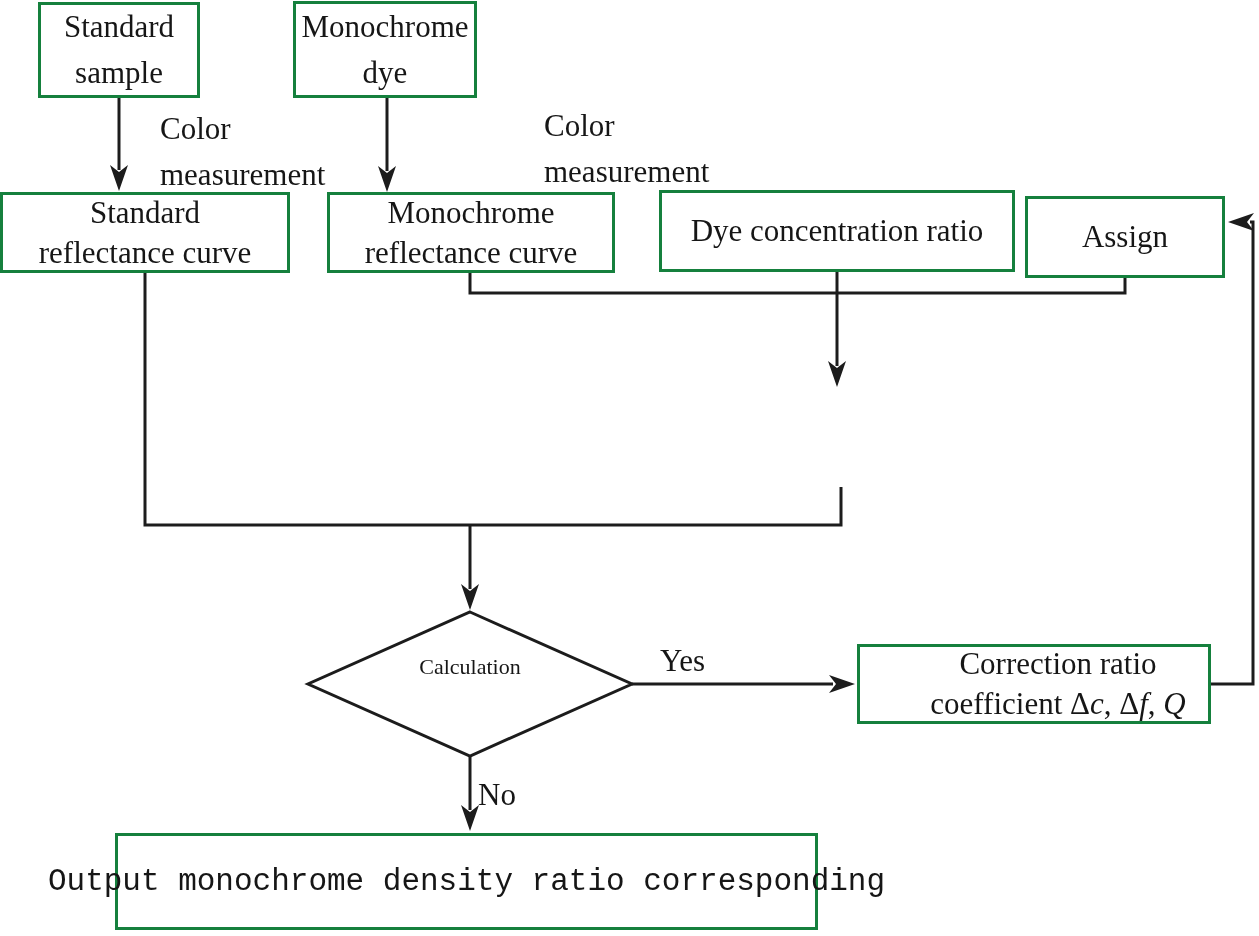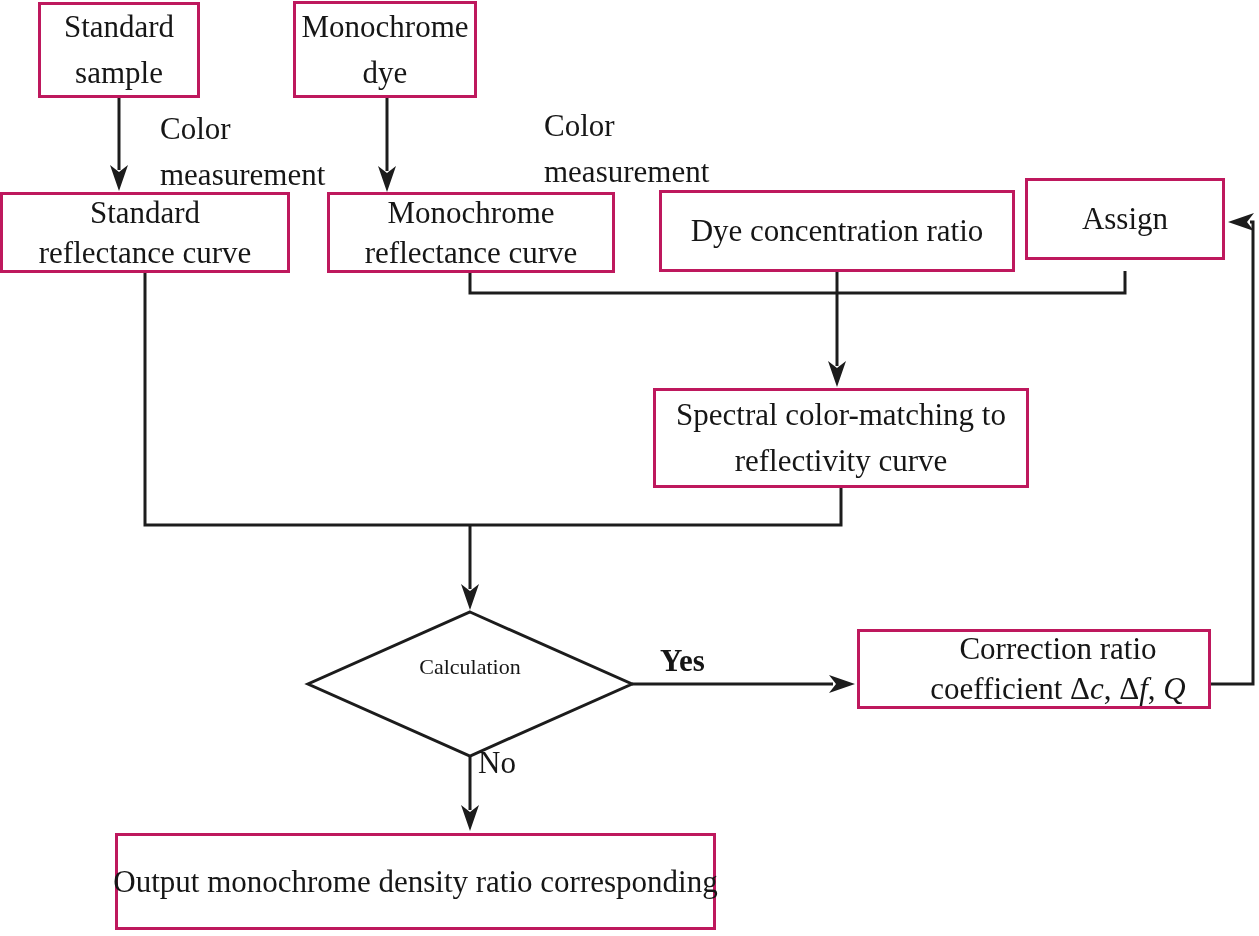--- a/index.html
+++ b/index.html
@@ -5,21 +5,21 @@
   html,body{margin:0;padding:0;background:#ffffff;}
   .stage{
     position:relative;width:1259px;height:936px;background:#ffffff;
     font-family:"Liberation Serif", serif;color:#161616;overflow:hidden;
   }
   .stage svg{position:absolute;left:0;top:0;}
   .ln{fill:none;stroke:#1c1c1c;stroke-width:3;}
   .ah{fill:#1c1c1c;stroke:none;}
   .dshape{fill:#ffffff;stroke:#1c1c1c;stroke-width:3;}
   .node{
-    position:absolute;background:#ffffff;border:3px solid #be185d;box-sizing:border-box;
+    position:absolute;background:#ffffff;border:3px solid #15803d;box-sizing:border-box;
     display:flex;flex-direction:column;justify-content:center;align-items:center;
     text-align:center;font-size:31px;line-height:40px;white-space:nowrap;
   }
   .node.tall{line-height:46px;}
   .node.mid{line-height:45px;}
   .label{position:absolute;text-align:left;font-size:31px;line-height:46px;white-space:nowrap;}
   .dtext{position:absolute;left:350px;top:646px;width:240px;text-align:center;
     font-size:22px;line-height:42px;white-space:nowrap;}
   .iv{font-style:italic;}
 </style>
@@ -75,53 +75,49 @@
 
   <div class="node" style="left:327px;top:192px;width:288px;height:81px;">
     <div><span>Monochrome</span></div>
     <div><span>reflectance curve</span></div>
   </div>
 
   <div class="node" style="left:659px;top:190px;width:356px;height:82px;">
     <div><span>Dye concentration ratio</span></div>
   </div>
 
-  <div class="node" style="left:1025px;top:178px;width:200px;height:82px;">
+  <div class="node" style="left:1025px;top:196px;width:200px;height:82px;">
     <div><span>Assign</span></div>
   </div>
 
-  <div class="node tall" style="left:653px;top:388px;width:376px;height:100px;">
-    <div><span>Spectral color-matching to</span></div>
-    <div><span>reflectivity curve</span></div>
-  </div>
 
-  <div class="node" style="left:857px;top:629px;width:354px;height:80px;padding-left:48px;">
+  <div class="node" style="left:857px;top:644px;width:354px;height:80px;padding-left:48px;">
     <div><span>Correction ratio</span></div>
     <div><span>coefficient Δ</span><span class="iv">c</span><span>, Δ</span><span class="iv">f</span><span>, </span><span class="iv">Q</span></div>
   </div>
 
-  <div class="node mid" style="left:115px;top:833px;width:601px;height:97px;">
+  <div class="node mid" style="left:115px;top:833px;width:703px;height:97px;font-family:Liberation Mono, monospace;">
     <div><span>Output monochrome density ratio corresponding</span></div>
   </div>
 
   <div class="dtext">
     <div><span>Calculation</span></div>
   </div>
 
   <div class="label" style="left:160px;top:106px;width:180px;">
     <div><span>Color</span></div>
     <div><span>measurement</span></div>
   </div>
 
   <div class="label" style="left:544px;top:103px;width:180px;">
     <div><span>Color</span></div>
     <div><span>measurement</span></div>
   </div>
 
-  <div class="label" style="left:660px;top:638px;width:90px;font-weight:bold;">
+  <div class="label" style="left:660px;top:638px;width:90px;">
     <span>Yes</span>
   </div>
 
-  <div class="label" style="left:478px;top:740px;width:70px;text-align:left;">
+  <div class="label" style="left:478px;top:772px;width:70px;text-align:left;">
     <span>No</span>
   </div>
 
 </div>
 
 </body></html>

